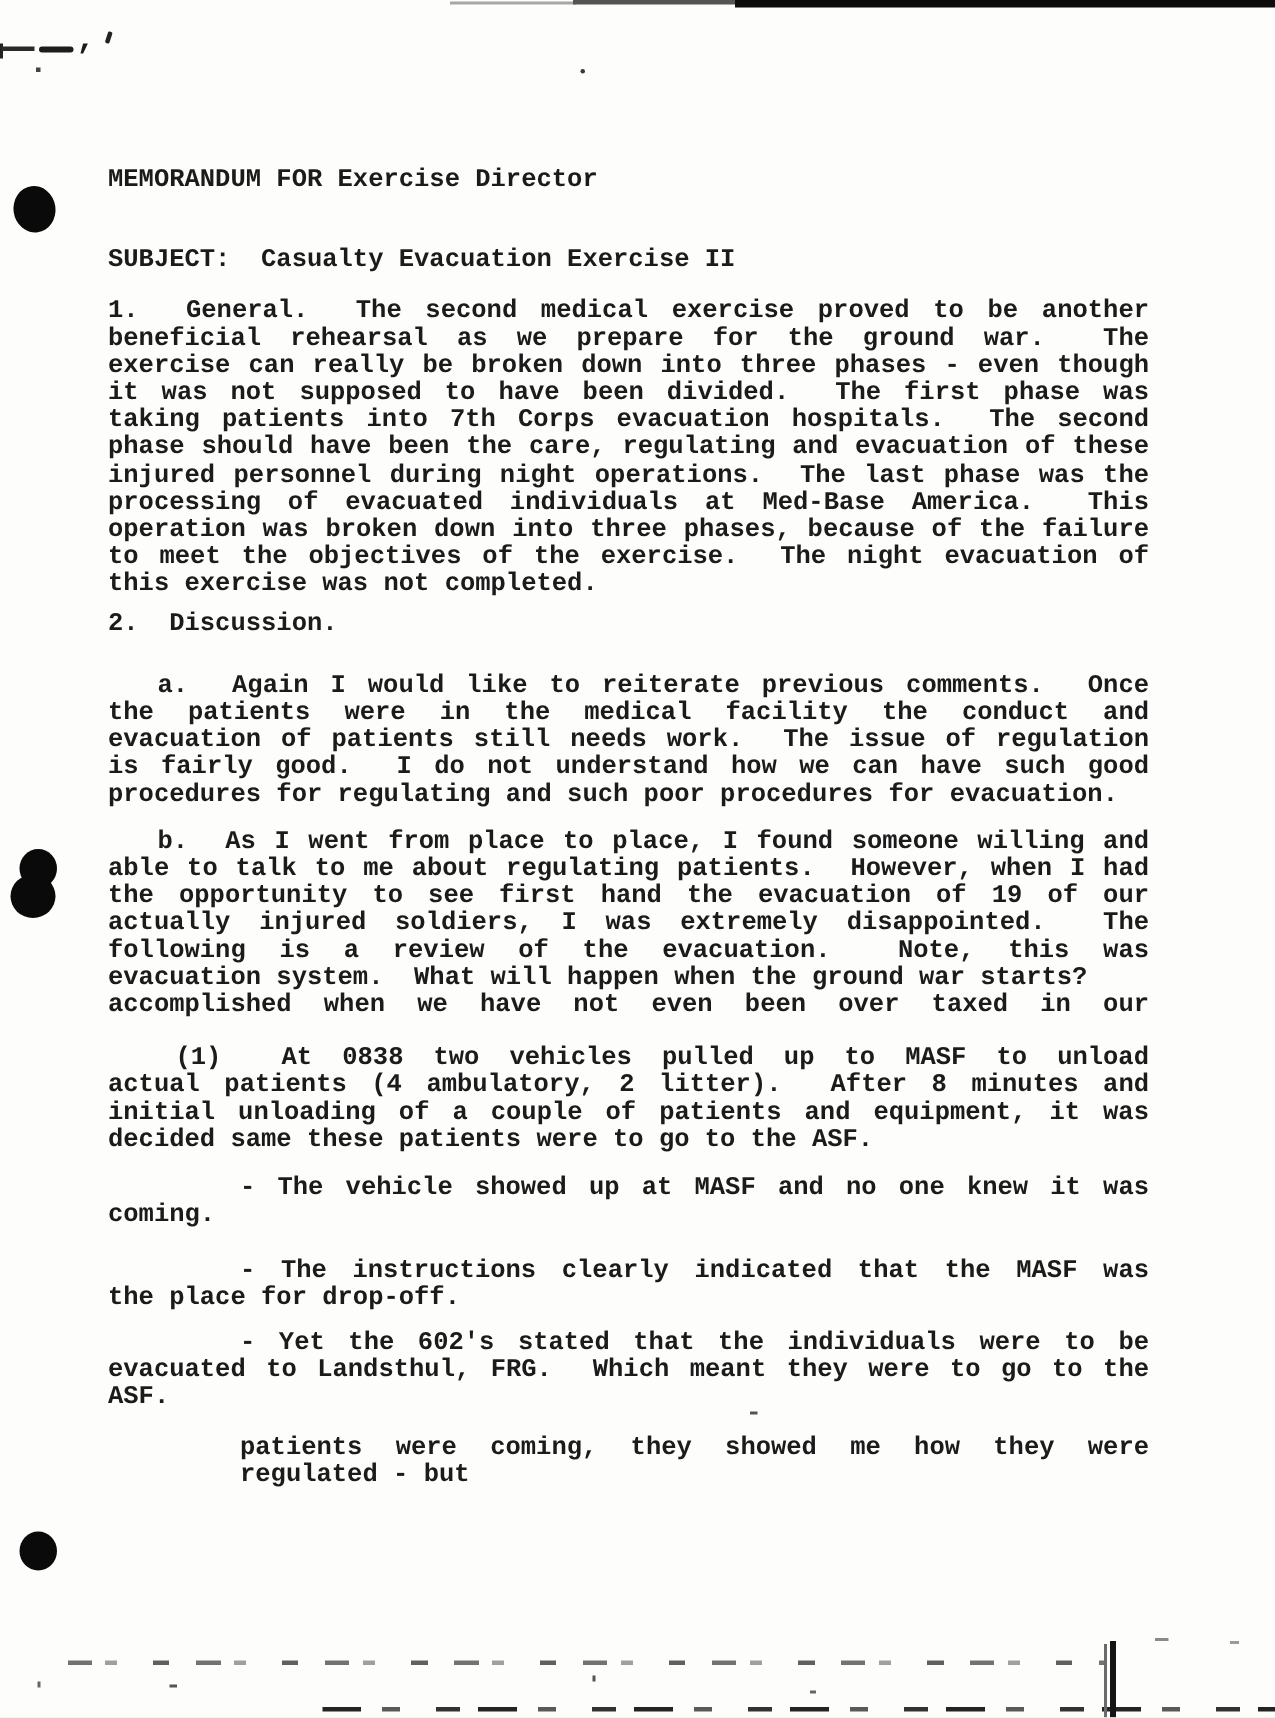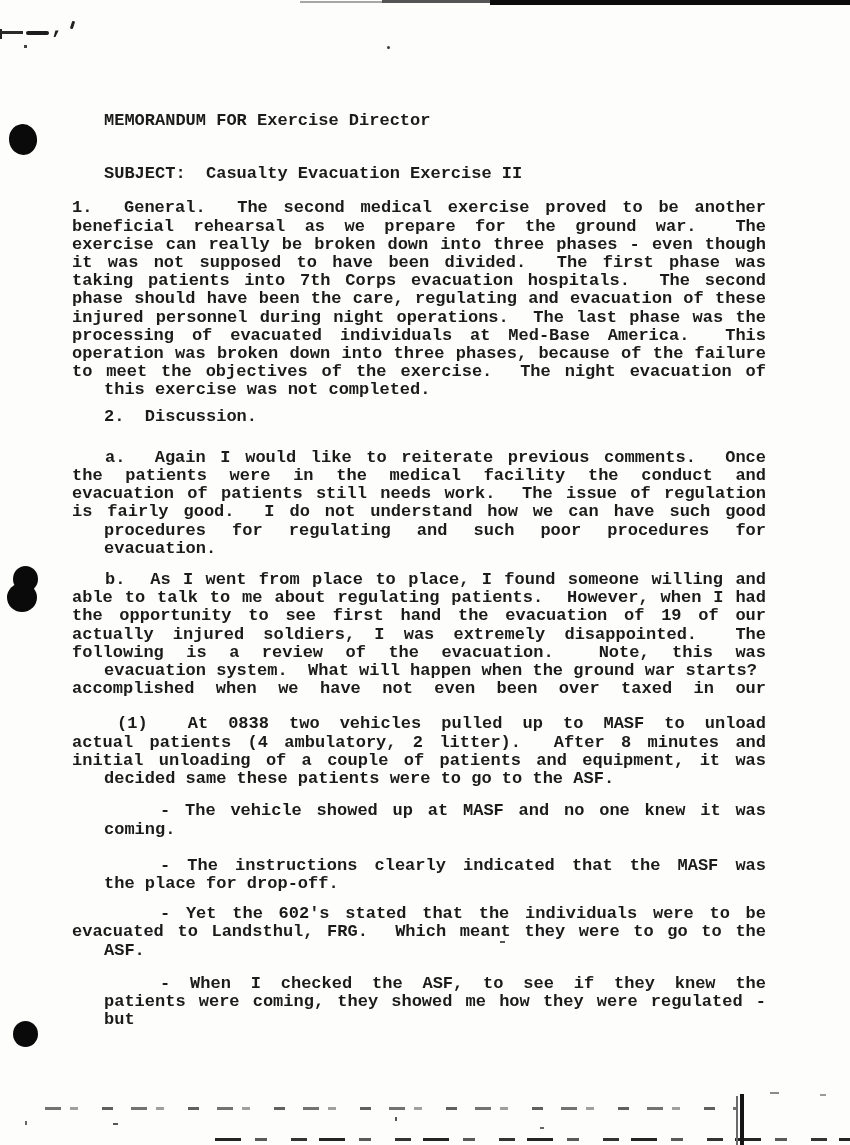--- a/index.html
+++ b/index.html
@@ -18,21 +18,20 @@
   .content{position:absolute;left:72px;top:0;width:694px;}
   .block{margin:0;}
   .line{
     text-align:justify;
     text-align-last:justify;
     white-space:normal;
   }
   .line.last{
     text-align-last:left;
     white-space:pre-wrap;
-    margin-left:32px;
   }
   .indent-sub  .line:first-child{padding-left:33px;}
   .indent-num  .line:first-child{padding-left:45px;margin-top:17px;}
   .indent-dash .line:first-child{padding-left:88px;}
 
   
   .artifact{position:absolute;}
   .punch{background:#0a0a0a;border-radius:50%;}
   .punch-top{left:9px;top:124px;width:28px;height:31px;transform:rotate(-8deg);}
   .punch-mid-a{left:13px;top:566px;width:25px;height:26px;}
@@ -175,18 +174,17 @@
         <div class="line last">the place for drop-off.</div>
       </div>
 
     <div class="block indent-dash" style="margin-top:12px">
         <div class="line">- Yet the 602's stated that the individuals were to be</div>
         <div class="line">evacuated to Landsthul, FRG.&nbsp; Which meant they were to go to the</div>
         <div class="line last">ASF.</div>
       </div>
 
     <div class="block indent-dash" style="margin-top:15px">
-        <div class="line">- When I checked the ASF, to see if they knew the</div>
         <div class="line last">patients were coming, they showed me how they were regulated - but</div>
       </div>
 
   </div>
 </div>
 
 </body></html>

